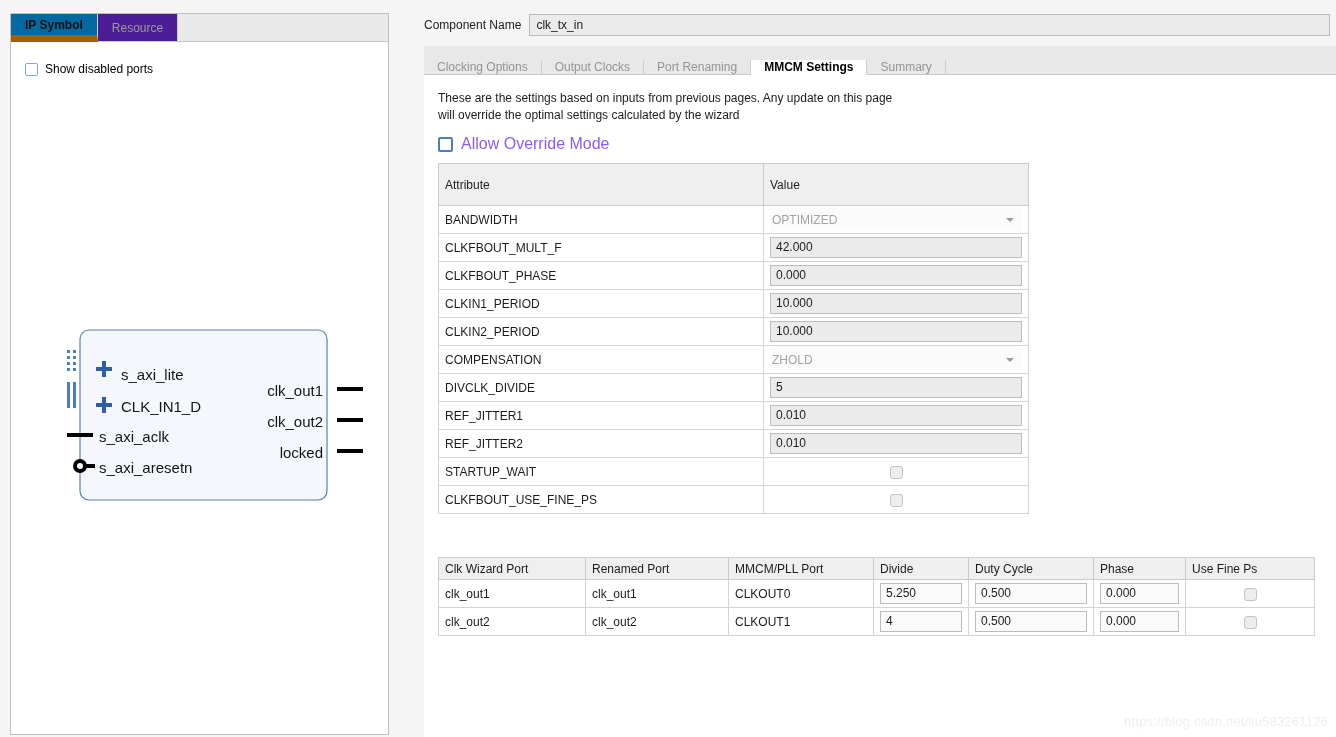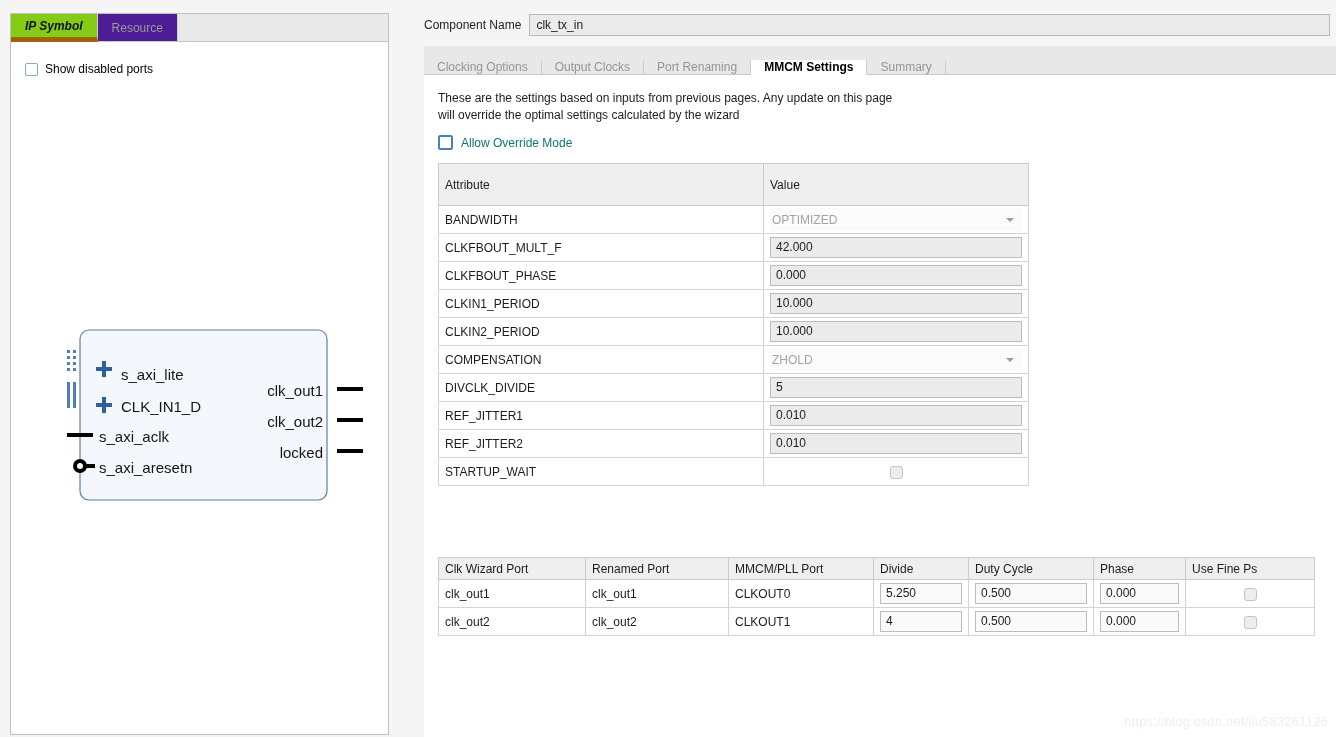--- a/index.html
+++ b/index.html
@@ -29,24 +29,23 @@
     display: flex; align-items: stretch;
   }
   .ltab {
     display: flex; align-items: center;
     padding: 0 14px;
     font-size: 12px;
     box-sizing: border-box;
     border-right: 1px solid #cfcfcf;
   }
   .ltab.active {
-    background: #84cc16; color: #111111; font-weight: bold;
-    border-bottom: 5px solid #a16207;
+    background: #0369a1; color: #111111; font-weight: bold;
+    border-bottom: 7px solid #a16207;
     margin-bottom: -1px;
-    font-style: italic;
   }
   .ltab.inactive { color: #9b9b9b; background: #4c1d95; }
   .ltab-filler { flex: 1; background: #e9e9e9; border-right: none; }
 
   #show-disabled-row {
     position: absolute; left: 14px; top: 48px;
     display: flex; align-items: center; gap: 7px;
   }
   .qt-check {
     width: 13px; height: 13px; box-sizing: border-box;
@@ -101,21 +100,21 @@
 
   #desc {
     position: absolute; left: 14px; top: 15px; width: 600px;
     font-size: 12px; color: #1c1c1c; line-height: 17px;
   }
   #override-row {
     position: absolute; left: 14px; top: 60px;
     display: flex; align-items: center; gap: 8px;
   }
   .qt-check.big { width: 15px; height: 15px; border: 2px solid #4d7fb8; border-radius: 2px; }
-  #override-label { font-size: 12px; color: #0f766e; }
+  #override-label { font-size: 16px; color: #8b5cf6; }
 
   
   table.qtable { border-collapse: collapse; table-layout: fixed; background: #ffffff; }
   table.qtable th {
     background: #efefef; border: 1px solid #cbcbcb;
     font-weight: normal; font-size: 12px; color: #1c1c1c;
     text-align: left; padding: 12px 6px; height: 17px;
   }
   table.qtable td {
     border: 1px solid #d4d4d4; font-size: 12px; color: #1c1c1c;
@@ -351,20 +350,26 @@
             <td class="val-cell">
               <div class="fld">0.010</div>
             </td>
           </tr>
           <tr>
             <td>STARTUP_WAIT</td>
             <td class="cb-cell">
               <span class="cb-dis"></span>
             </td>
           </tr>
+          <tr>
+            <td>CLKFBOUT_USE_FINE_PS</td>
+            <td class="cb-cell">
+              <span class="cb-dis"></span>
+            </td>
+          </tr>
         </tbody>
       </table>
 
       <table id="clk-table" class="qtable">
         <colgroup>
             <col class="c1">
             <col class="c2">
             <col class="c3">
             <col class="c4">
             <col class="c5">

